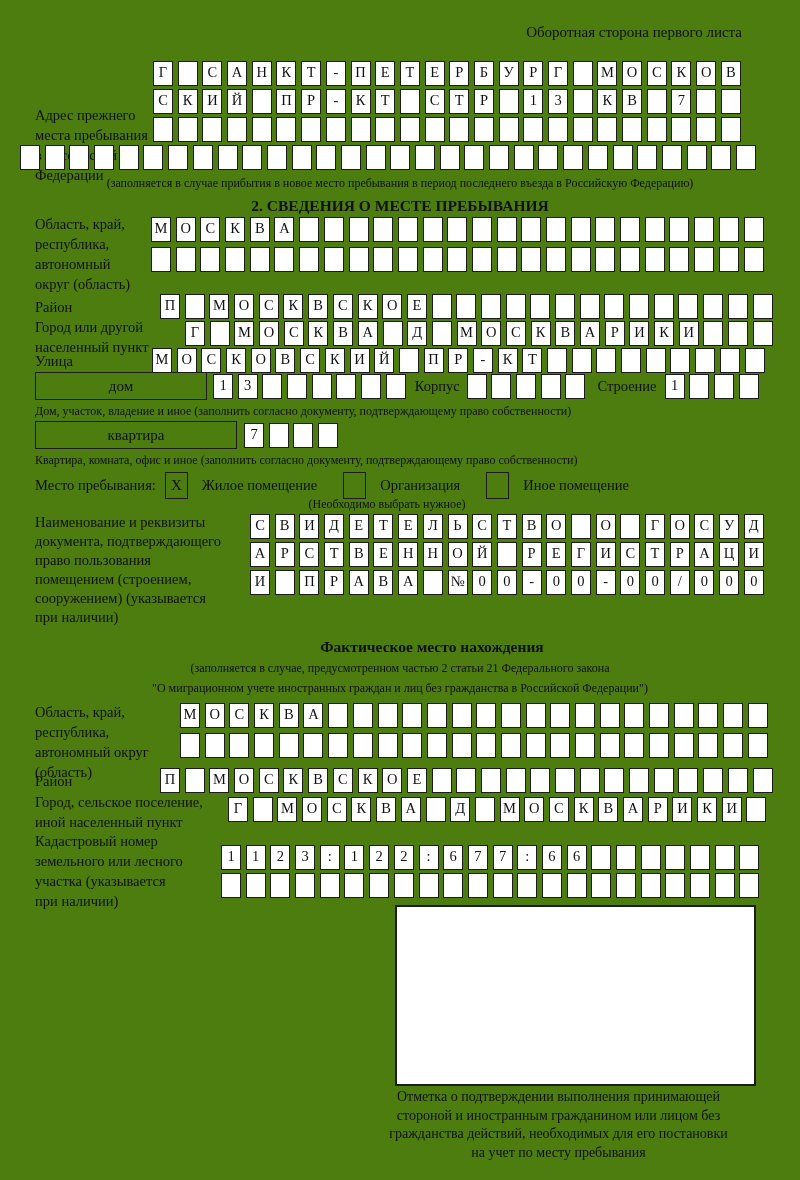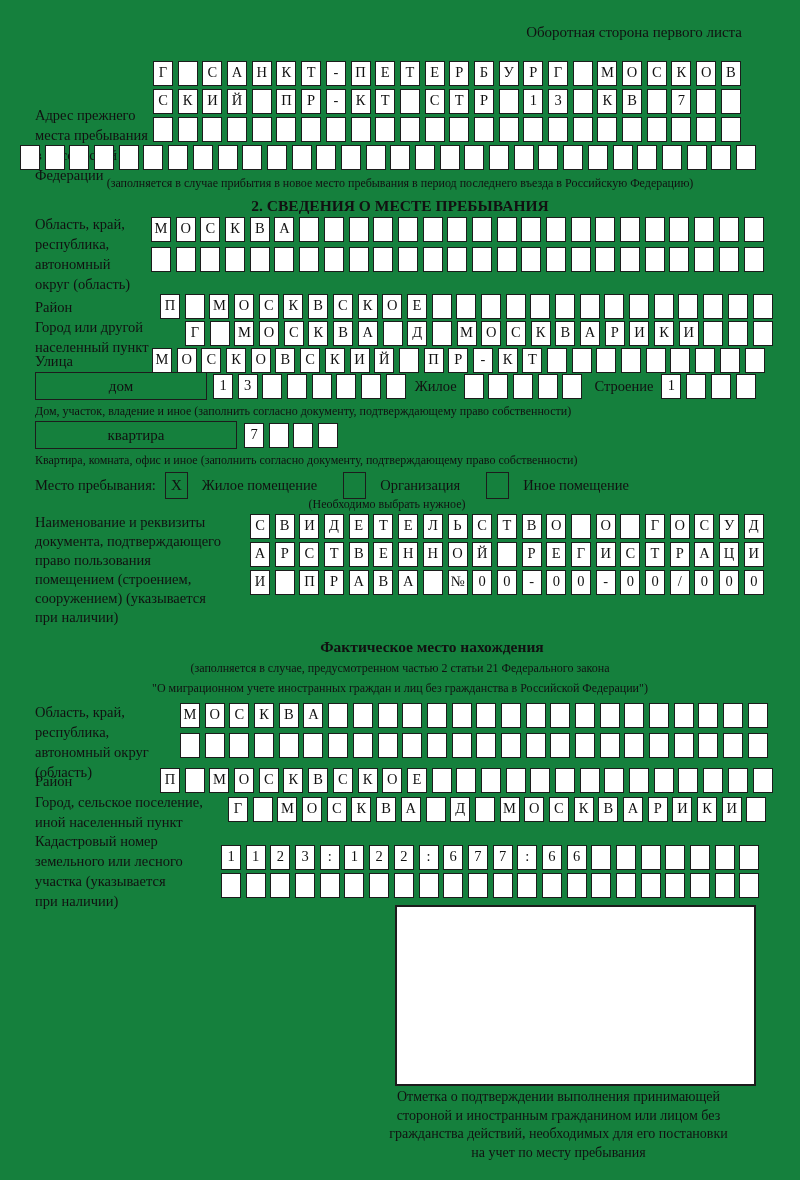--- a/index.html
+++ b/index.html
@@ -1,16 +1,16 @@
 <!DOCTYPE html>
 <html><head>
 <meta charset="utf-8">
 <style>
   html,body{margin:0;padding:0;background:#fff;}
-  .page{position:relative;width:800px;height:1180px;background:#15803d;overflow:hidden;
+  .page{position:relative;width:800px;height:1180px;background:#4d7c0f;overflow:hidden;
         font-family:"Liberation Serif","DejaVu Serif",serif;color:#111;}
   .note{position:absolute;top:24px;right:58px;font-size:15px;}
   .label{position:absolute;left:35px;font-size:14.5px;line-height:20px;white-space:pre-line;}
   .cap{position:absolute;font-size:12px;}
   .center{left:0;width:100%;text-align:center;}
   .title{position:absolute;left:0;width:100%;text-align:center;font-weight:700;font-size:15.5px;}
   .cellrow{position:absolute;display:flex;gap:4.7px;}
   .cell{box-sizing:border-box;width:20px;height:25px;border:1.8px solid #1c1c1c;
         font-size:14.5px;line-height:21px;text-align:center;background:#fff;flex:0 0 auto;}
   .hline{position:absolute;display:flex;align-items:center;}
@@ -347,21 +347,21 @@
     <div class="cellrow">
         <span class="cell">1</span>
         <span class="cell">3</span>
         <span class="cell"></span>
         <span class="cell"></span>
         <span class="cell"></span>
         <span class="cell"></span>
         <span class="cell"></span>
         <span class="cell"></span>
       </div>
-    <span class="inl" style="margin:0 7px 0 9px;">Жилое</span>
+    <span class="inl" style="margin:0 7px 0 9px;">Корпус</span>
     <div class="cellrow">
         <span class="cell"></span>
         <span class="cell"></span>
         <span class="cell"></span>
         <span class="cell"></span>
         <span class="cell"></span>
       </div>
     <span class="inl" style="margin:0 8px 0 12px;">Строение</span>
     <div class="cellrow">
         <span class="cell">1</span>

